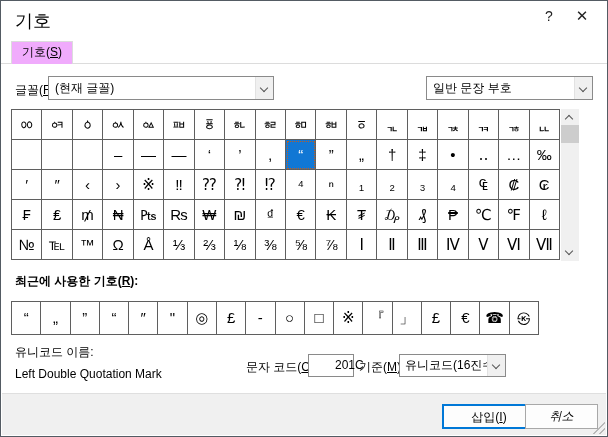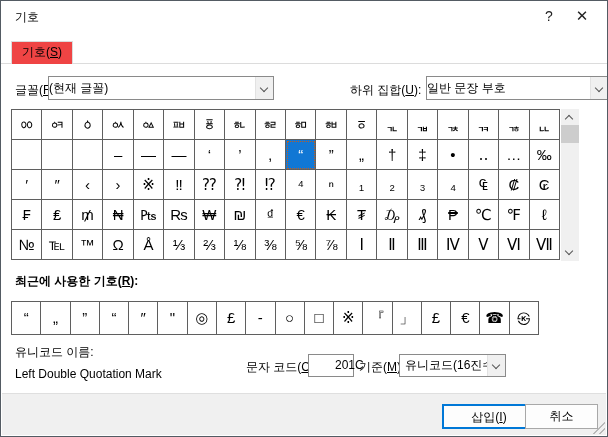--- a/index.html
+++ b/index.html
@@ -2,34 +2,34 @@
 <html><head>
 <meta charset="utf-8">
 <style>
   * { box-sizing: border-box; margin: 0; padding: 0; }
   html,body { width: 608px; height: 437px; }
   body { font-family: "Liberation Sans", "DejaVu Sans", sans-serif; font-size: 12px; color: #000; }
   .dialog { position: relative; width: 608px; height: 437px; background: #fff; border: 1px solid #535b63; overflow: hidden; }
 
   
   .titlebar { position: absolute; top: 0; left: 0; right: 0; height: 30px; background: #fff; }
-  .title { position: absolute; left: 14px; top: 8px; font-size: 12px; }
+  .title { position: absolute; left: 14px; top: 8px; font-size: 18px; }
   .tb-btn { position: absolute; top: 0; height: 30px; text-align: center; line-height: 30px; font-size: 14px; color: #222; cursor: default; }
   .help-btn { right: 44px; width: 28px; }
   .close-btn { right: 10px; width: 30px; font-size: 15px; }
 
   
   .tabbar { position: absolute; top: 40px; left: 0; right: 0; height: 23px; border-bottom: 1px solid #dcdcdc; padding-left: 10px; display: flex; align-items: flex-end; }
   .tab { border: 1px solid #dcdcdc; border-bottom: none; background: #f0f0f0; height: 20px; line-height: 19px; padding: 0 10px; margin-right: 2px; position: relative; top: 1px; }
-  .tab.active { background: #ef4444; height: 23px; line-height: 21px; z-index: 2; }
+  .tab.active { background: #f0abfc; height: 23px; line-height: 21px; z-index: 2; }
   .ak { text-decoration: underline; }
 
   
   .lbl { position: absolute; font-size: 12px; white-space: nowrap; }
-  .combo { position: absolute; height: 24px; border: 1px solid #8a8a8a; background: #fff; line-height: 22px; white-space: nowrap; overflow: hidden; }
+  .combo { position: absolute; height: 24px; border: 1px solid #8a8a8a; background: #fff; line-height: 22px; padding-left: 6px; white-space: nowrap; overflow: hidden; }
   .combo .arrowzone { position: absolute; right: 0; top: 0; width: 18px; height: 100%; background: #f0f0f0; border-left: 1px solid #e2e2e2; }
   .chev { position: absolute; left: 5px; top: 8px; width: 6px; height: 6px; border-right: 1.5px solid #555; border-bottom: 1.5px solid #555; transform: rotate(45deg); }
 
   
   .grid { position: absolute; left: 10px; top: 108px; width: 549px; border: 1px solid #5f5f5f; border-right: none; border-bottom: none; display: grid; grid-template-columns: repeat(18, 1fr); background: #fff; }
   .gcell { height: 30px; border-right: 1px solid #5f5f5f; border-bottom: 1px solid #5f5f5f; text-align: center; line-height: 29px; font-size: 15px; overflow: hidden; }
   .gcell.sel { outline: 1px dotted #c25e1e; outline-offset: -2px; }
 
   
   .vscroll { position: absolute; left: 560px; top: 108px; width: 18px; height: 152px; background: #f0f0f0; }
@@ -43,21 +43,21 @@
   
   .recent-grid { position: absolute; left: 10px; top: 300px; width: 528px; border: 1px solid #5f5f5f; border-right: none; display: grid; grid-template-columns: repeat(18, 1fr); background: #fff; }
   .rcell { height: 32px; border-right: 1px solid #5f5f5f; text-align: center; line-height: 31px; font-size: 15px; overflow: hidden; }
 
   
   .textbox { position: absolute; height: 23px; border: 1px solid #8a8a8a; background: #fff; line-height: 21px; padding-left: 5px; }
   .sep { position: absolute; left: 1px; right: 1px; top: 392px; border-top: 1px solid #dfdfdf; }
   .btm-strip { position: absolute; left: 1px; right: 1px; bottom: 1px; top: 393px; background: #f0f0f0; }
   .btn { position: absolute; top: 403px; height: 25px; text-align: center; line-height: 22px; font-size: 12px; background: #fdfdfd; }
   .btn-default { border: 2px solid #0078d7; }
-  .btn-normal { border: 1px solid #a8a8a8; }
+  .btn-normal { border: 1px solid #a8a8a8; font-style: italic; }
   .grip { position: absolute; right: 2px; bottom: 2px; width: 13px; height: 13px;
           background: repeating-linear-gradient(-45deg, transparent 0 3px, #b9b9b9 3px 4.5px);
           clip-path: polygon(100% 0, 100% 100%, 0 100%); }
 </style>
 </head>
 <body>
 
 <div class="dialog">
 
   <div class="titlebar">
@@ -70,22 +70,21 @@
     <div class="tab active"><span>기호(</span><span class="ak">S</span><span>)</span></div>
   </div>
 
   <span class="lbl" style="left:14px; top:81px;"><span>글꼴(</span><span class="ak">F</span><span>):</span></span>
   <div class="combo" style="left:47px; top:75px; width:226px;">
     <span>(현재 글꼴)</span>
     <span class="arrowzone">
         <span class="chev"></span>
       </span>
   </div>
-  <span class="lbl" style="left:349px; top:81px;"><span>하위 집합(</span><span class="ak">U</span><span>):</span></span>
-  <div class="combo" style="left:425px; top:75px; width:183px;">
+  <div class="combo" style="left:425px; top:75px; width:167px;">
     <span>일반 문장 부호</span>
     <span class="arrowzone">
         <span class="chev"></span>
       </span>
   </div>
 
   <div class="grid">
       <div class="gcell">ᇮ</div>
       <div class="gcell">ᇯ</div>
       <div class="gcell">ᇰ</div>

